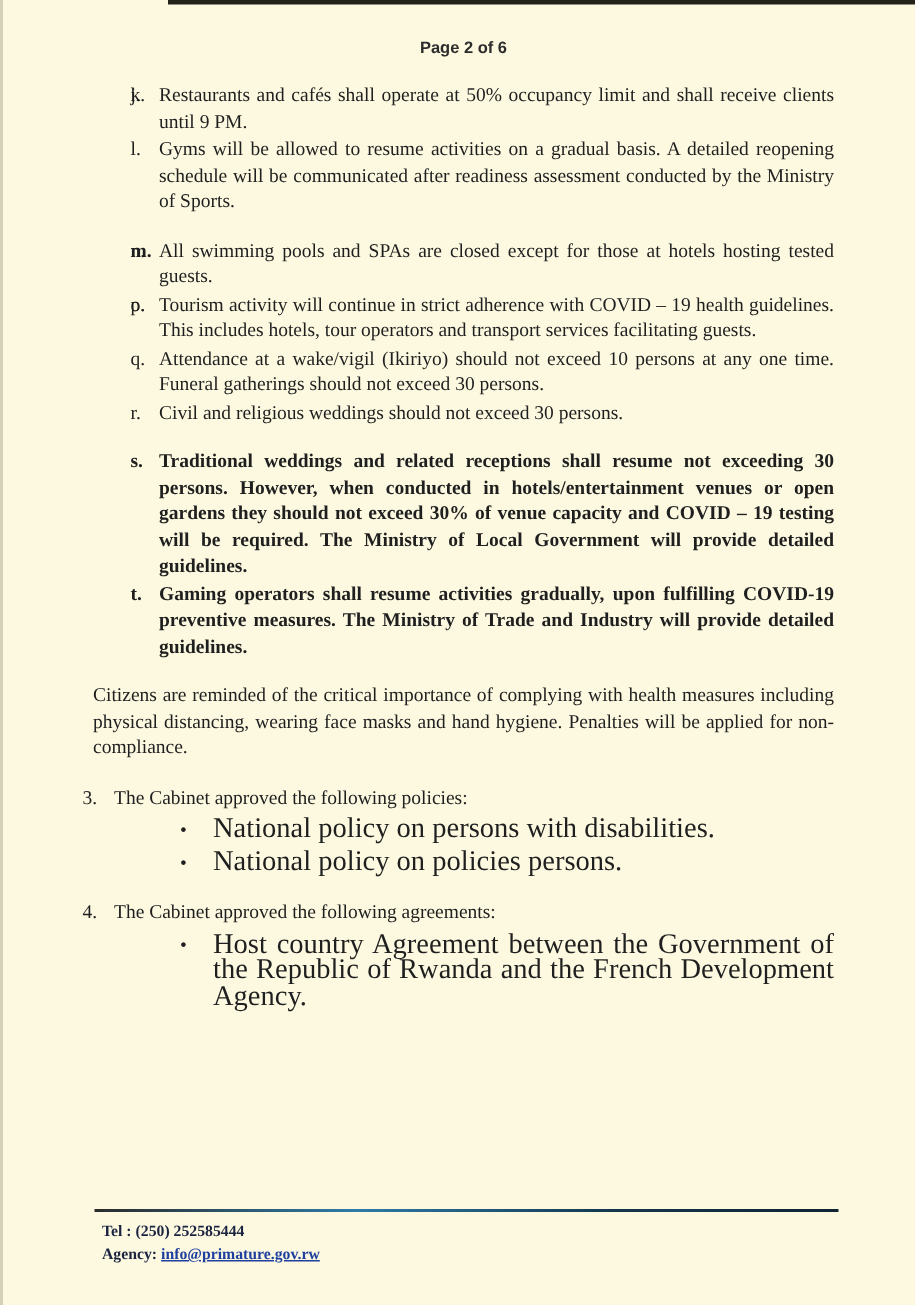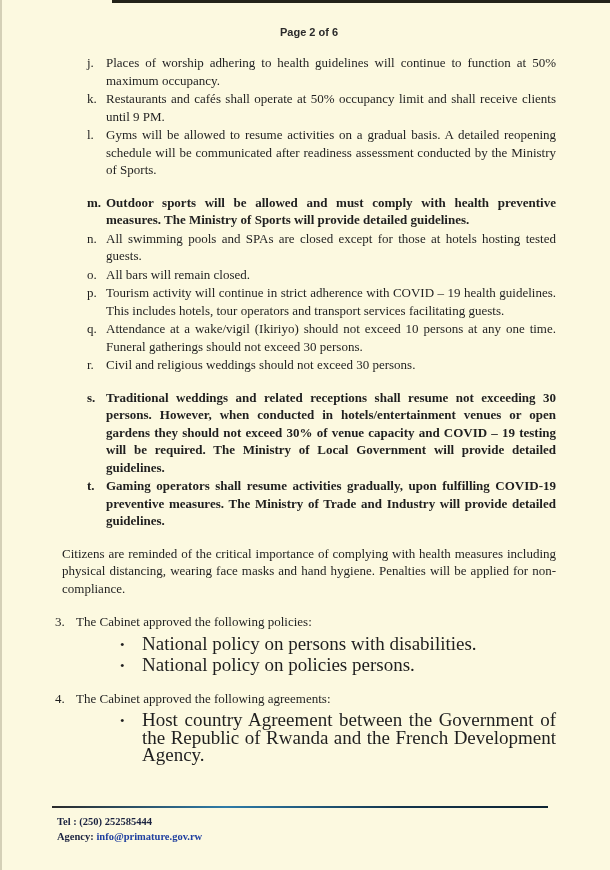--- a/index.html
+++ b/index.html
@@ -57,69 +57,66 @@
   .brow {
     position:relative;
     padding-left:80px;
     text-align:justify;
     font-size:19px; line-height:17.5px;
     margin-top:4px;
   }
   .brow .bdot { position:absolute; left:58px; top:-1px; }
   .brow .bdot::before { content:"•"; font-size:13px; }
   .footer {
-    position:absolute; top:806px; left:52px; width:496px;
+    position:absolute; top:806px; left:63px; width:496px;
   }
   .frule {
     height:2px;
     background:linear-gradient(90deg,#2b2b2b 0%,#2e7ca8 35%,#14364d 70%,#0e2433 100%);
   }
   .fcols {
     display:flex; justify-content:space-between;
     margin-top:6px; padding-left:5px;
     font-size:10.5px; font-weight:bold; line-height:15px;
     color:#1b2340;
   }
   .flink {
-    color:#1f3f9f; cursor:pointer;text-align:center;
+    color:#1f3f9f; text-decoration:underline; cursor:pointer;text-align:center;
   }
 </style>
 </head>
 <body>
 
 <div class="page">
   <div class="scan-edge-top"></div>
   <div class="scan-edge-left"></div>
 
   <div class="content">
     <div class="page-header">Page 2 of 6</div>
 
     <div class="litem">
       <span class="lmark">j.</span>
-      <span>Places of worship adhering to health guidelines will continue to function at 50% maximum occupancy.</span>
     </div>
     <div class="litem">
       <span class="lmark">k.</span>
       <span>Restaurants and cafés shall operate at 50% occupancy limit and shall receive clients until 9 PM.</span>
     </div>
     <div class="litem">
       <span class="lmark">l.</span>
       <span>Gyms will be allowed to resume activities on a gradual basis. A detailed reopening schedule will be communicated after readiness assessment conducted by the Ministry of Sports.</span>
     </div>
     <div class="litem bold gap-before">
       <span class="lmark">m.</span>
-      <span>Outdoor sports will be allowed and must comply with health preventive measures. The Ministry of Sports will provide detailed guidelines.</span>
     </div>
     <div class="litem">
       <span class="lmark">n.</span>
       <span>All swimming pools and SPAs are closed except for those at hotels hosting tested guests.</span>
     </div>
     <div class="litem">
       <span class="lmark">o.</span>
-      <span>All bars will remain closed.</span>
     </div>
     <div class="litem">
       <span class="lmark">p.</span>
       <span>Tourism activity will continue in strict adherence with COVID – 19 health guidelines. This includes hotels, tour operators and transport services facilitating guests.</span>
     </div>
     <div class="litem">
       <span class="lmark">q.</span>
       <span>Attendance at a wake/vigil (Ikiriyo) should not exceed 10 persons at any one time. Funeral gatherings should not exceed 30 persons.</span>
     </div>
     <div class="litem">

